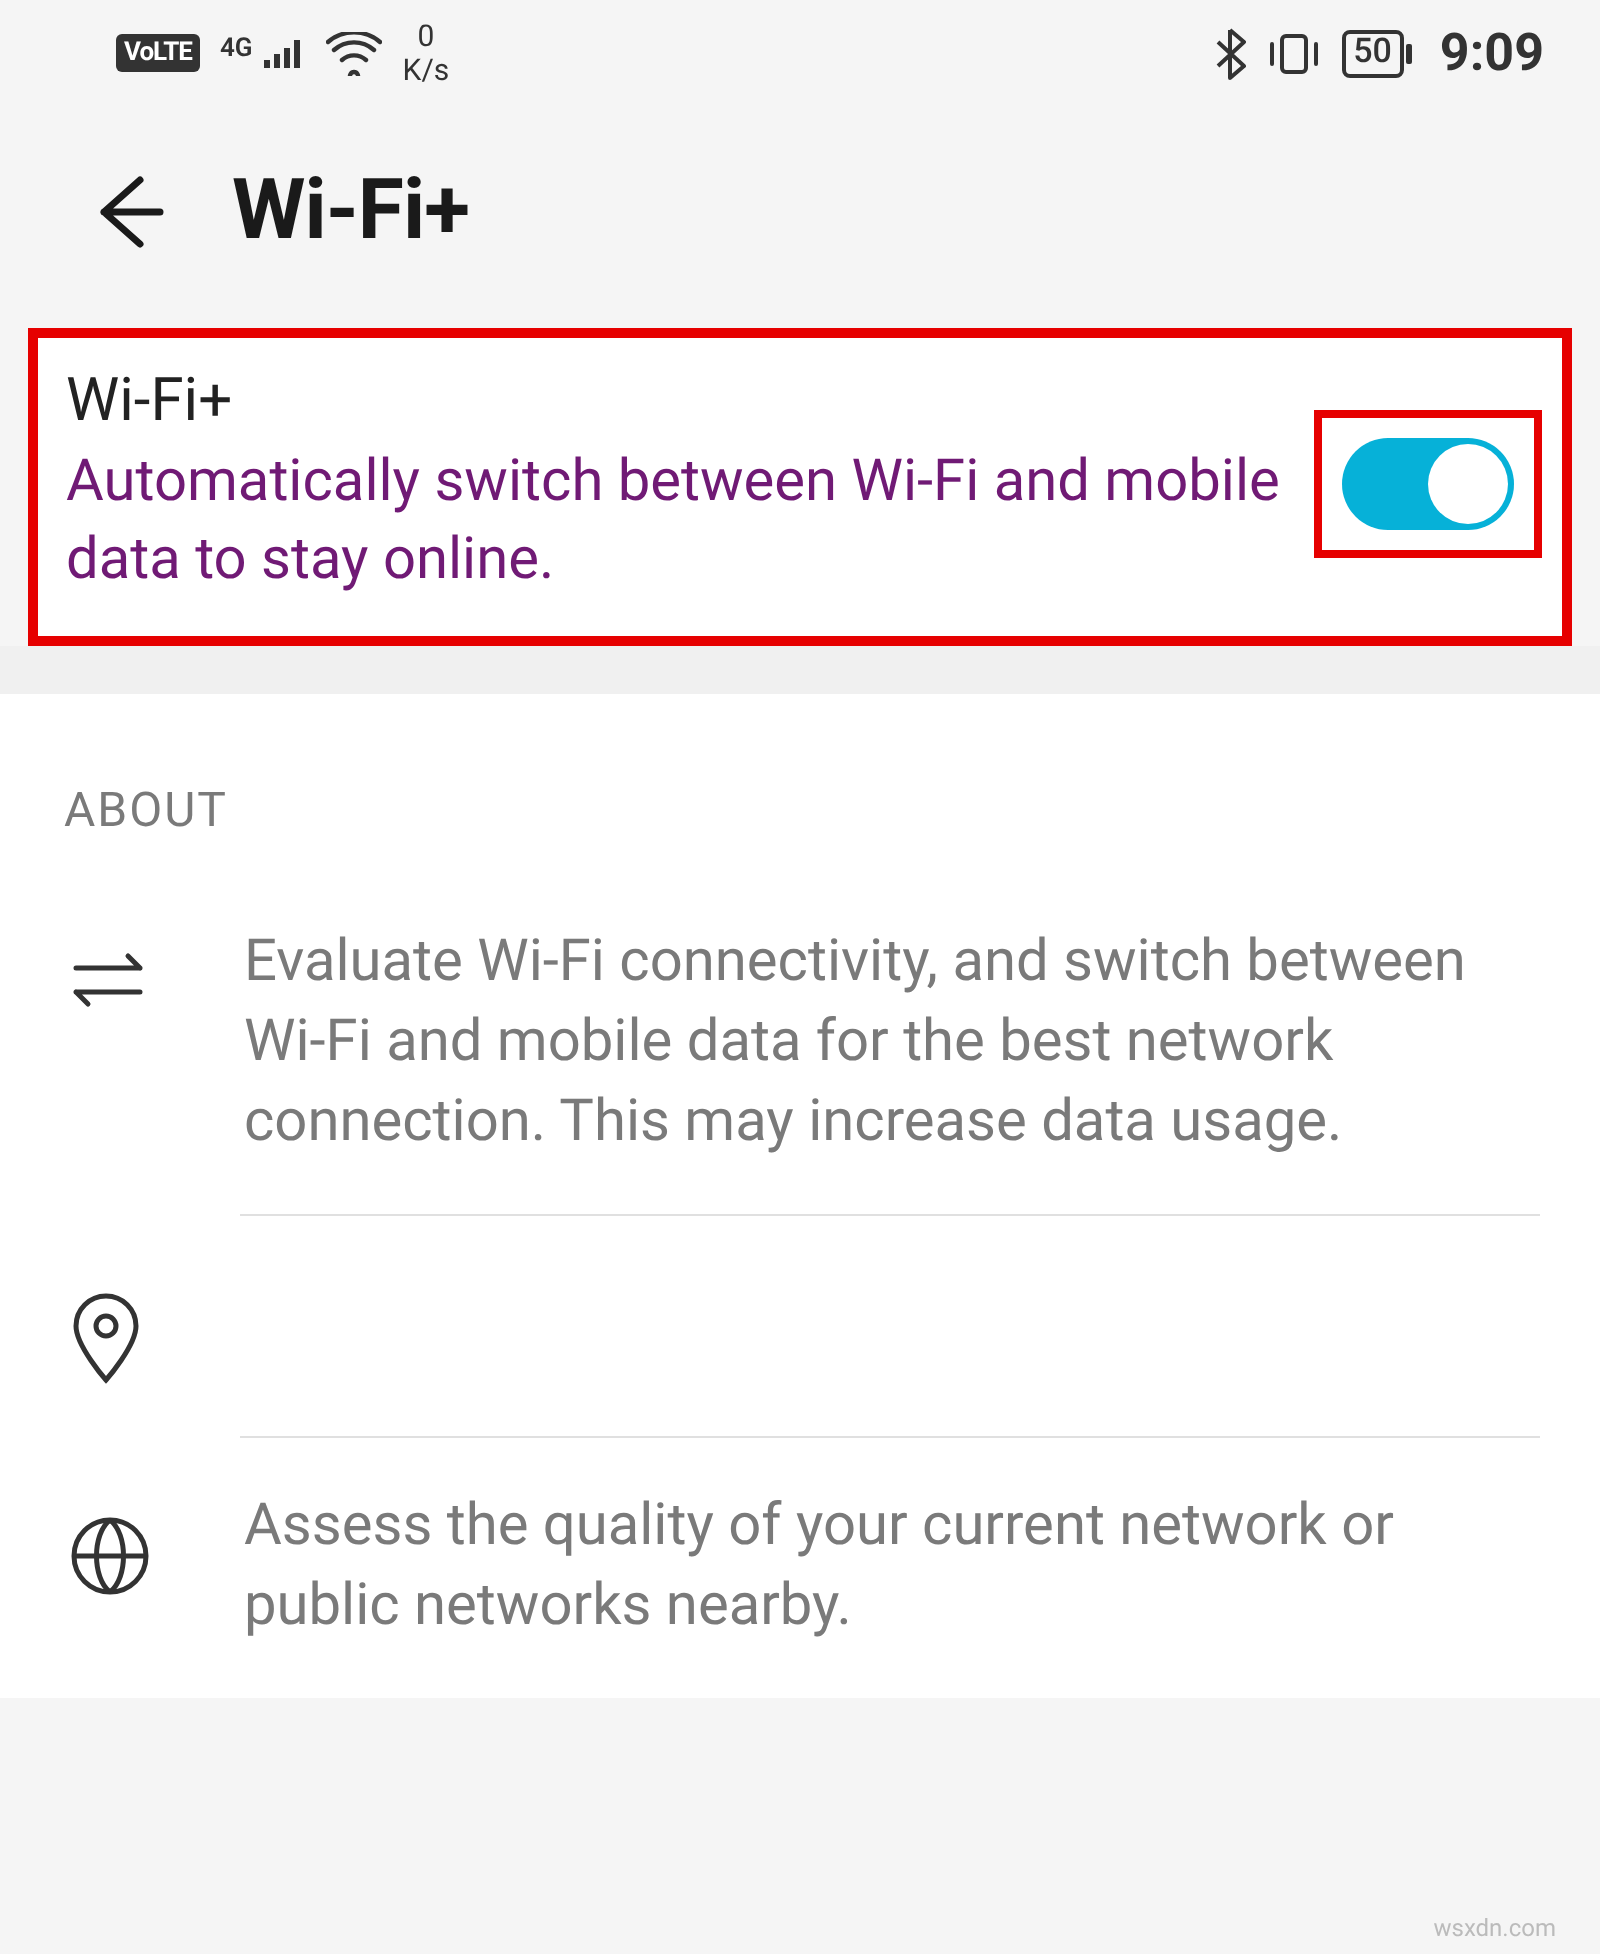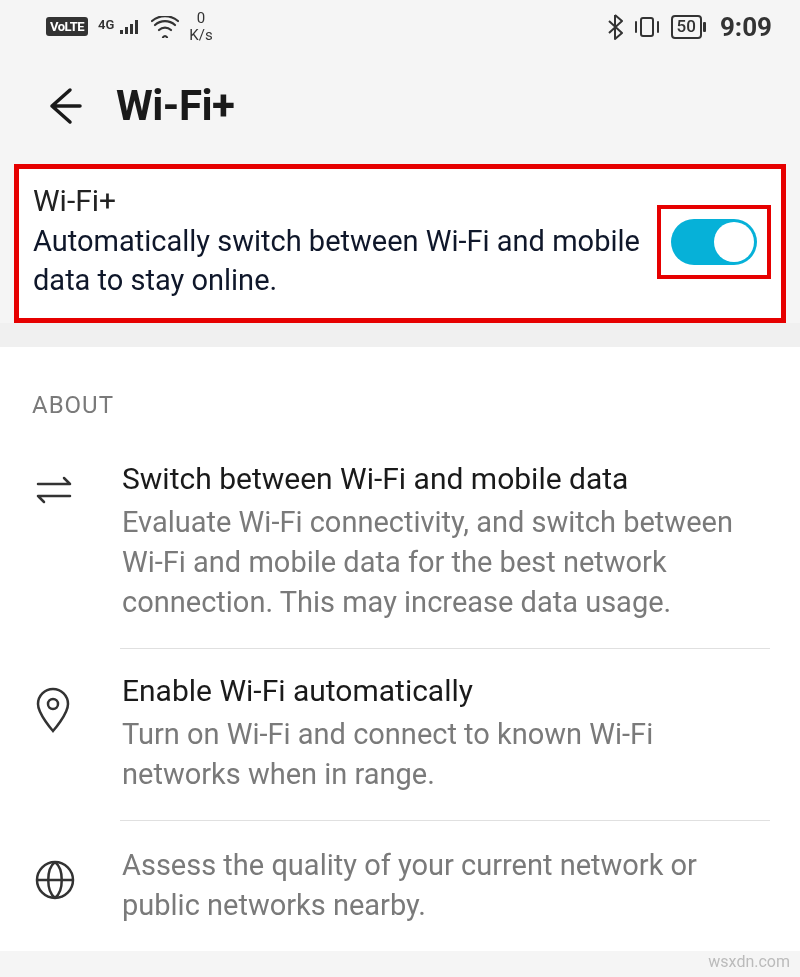--- a/index.html
+++ b/index.html
@@ -17,20 +17,21 @@
       align-items: center;
       padding: 10px 28px 8px 46px;
       background: #f5f5f5;
       font-size: 22px;
       color: #333;
     }
     .status-left, .status-right {
       display: flex;
       align-items: center;
       gap: 10px;
+      margin-left: 12px;
     }
     .volte-badge {
       background: #333;
       color: #fff;
       font-size: 13px;
       font-weight: bold;
       padding: 2px 4px;
       border-radius: 3px;
       letter-spacing: -0.5px;
     }
@@ -86,21 +87,21 @@
     }
     .toggle-text { flex: 1; }
     .toggle-title {
       font-size: 30px;
       font-weight: 400;
       color: #222;
       margin-bottom: 4px;
     }
     .toggle-desc {
       font-size: 29px;
-      color: #0f172a;
+      color: #701a75;
       line-height: 1.35;
     }
     .switch-box {
       border: 4px solid #e60000;
       padding: 10px 10px;
     }
     .switch {
       width: 86px;
       height: 46px;
       background: #06b1d8;
@@ -154,22 +155,22 @@
     }
     .sep {
       height: 1px;
       background: #e0e0e0;
       margin-left: 120px;
       margin-right: 30px;
     }
     .watermark {
       position: absolute;
       bottom: 6px;
-      right: 10px;
-      font-size: 16px;
+      right: 22px;
+      font-size: 12px;
       color: #bbb;
     }
     svg { display: block; }
   </style>
 </head>
 <body>
 
 <div class="status-bar">
   <div class="status-left">
     <span class="volte-badge">VoLTE</span>
@@ -236,37 +237,32 @@
 <div class="content">
   <div class="section-label">ABOUT</div>
 
   <div class="about-row">
     <div class="about-icon">
       <svg width="42" height="30" viewBox="0 0 42 30">
           <path d="M4 9 L36 9 M30 3 L36 9 M4 21 L36 21 M10 27 L4 21" fill="none" stroke="#333" stroke-width="2.5" stroke-linecap="round" stroke-linejoin="round"></path>
         </svg>
     </div>
     <div class="about-text">
-      <div class="about-title">Switch between Wi-Fi and mobile data</div>
       <div class="about-desc">Evaluate Wi-Fi connectivity, and switch between Wi-Fi and mobile data for the best network connection. This may increase data usage.</div>
     </div>
   </div>
   <div class="sep"></div>
 
   <div class="about-row">
     <div class="about-icon">
       <svg width="38" height="46" viewBox="0 0 38 46">
           <path d="M19 44 C19 44 4 27 4 17 A15 15 0 0 1 34 17 C34 27 19 44 19 44 Z" fill="none" stroke="#333" stroke-width="2.5"></path>
           <circle cx="19" cy="17" r="5" fill="none" stroke="#333" stroke-width="2.5"></circle>
         </svg>
     </div>
-    <div class="about-text">
-      <div class="about-title">Enable Wi-Fi automatically</div>
-      <div class="about-desc">Turn on Wi-Fi and connect to known Wi-Fi networks when in range.</div>
-    </div>
   </div>
   <div class="sep"></div>
 
   <div class="about-row">
     <div class="about-icon">
       <svg width="42" height="42" viewBox="0 0 42 42">
           <circle cx="21" cy="21" r="18" fill="none" stroke="#333" stroke-width="2.5"></circle>
           <path d="M3 21 L39 21 M21 3 C12 10 12 32 21 39 M21 3 C30 10 30 32 21 39" fill="none" stroke="#333" stroke-width="2.5"></path>
         </svg>
     </div>

